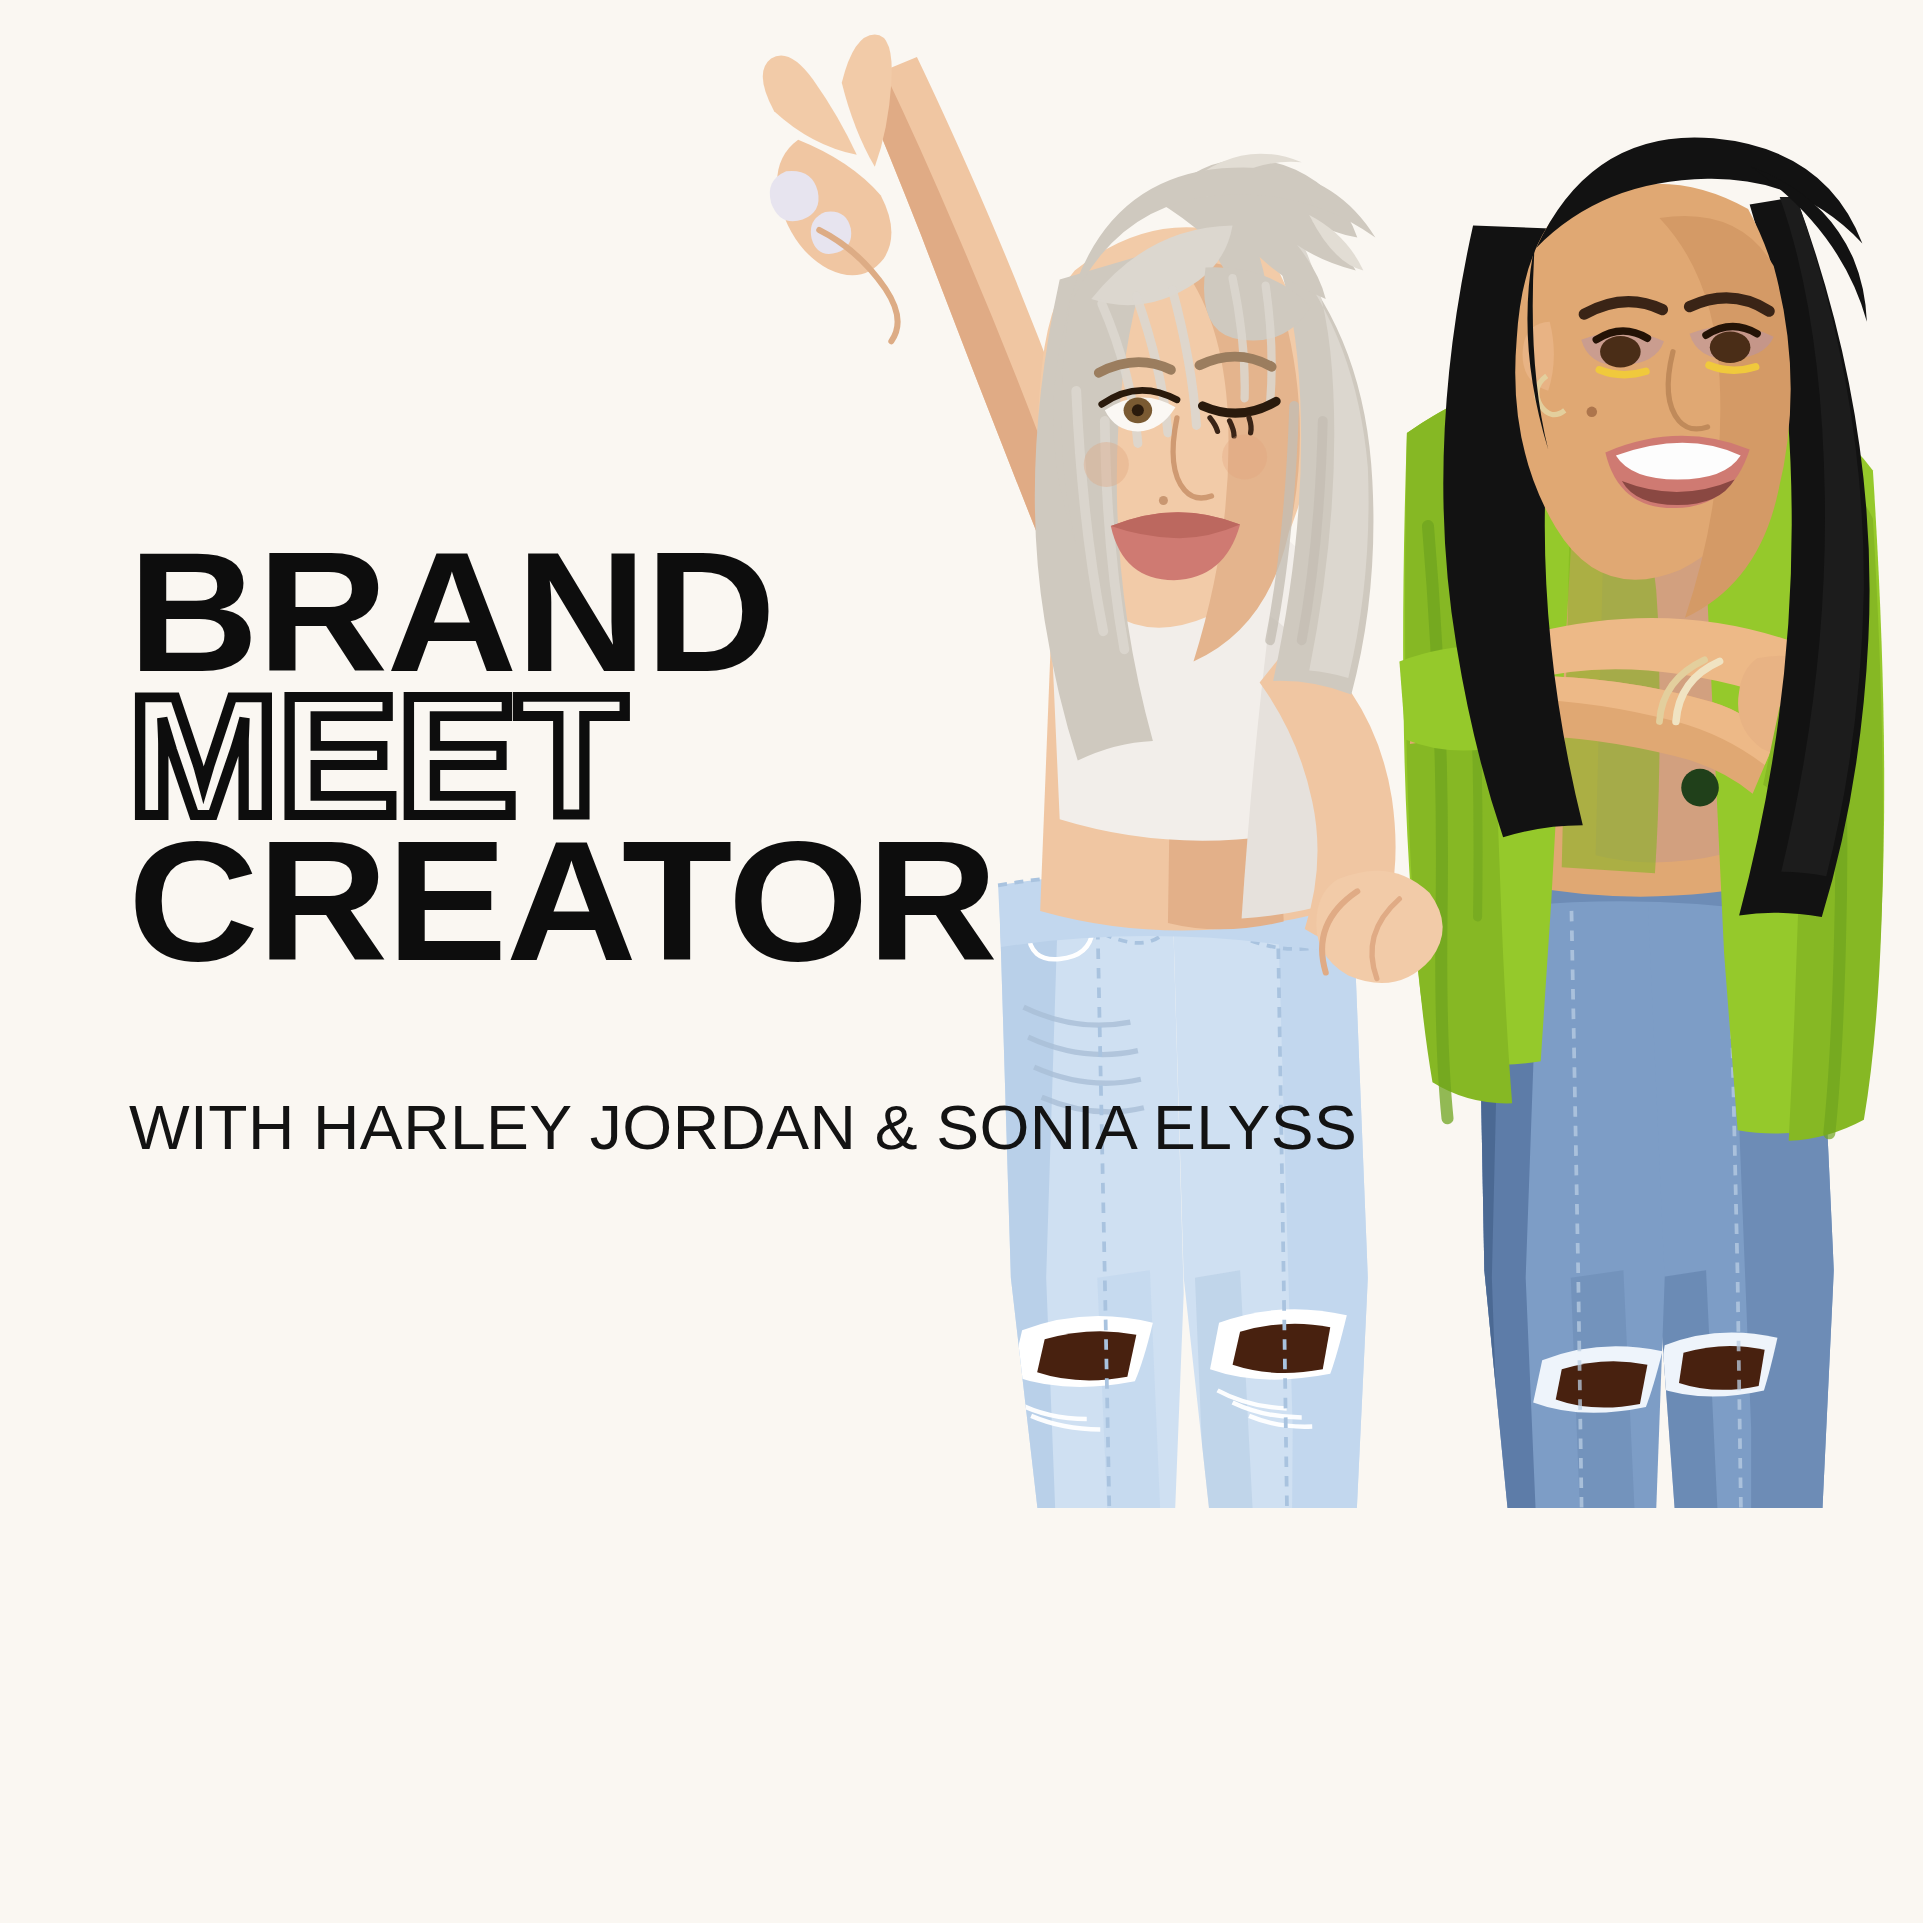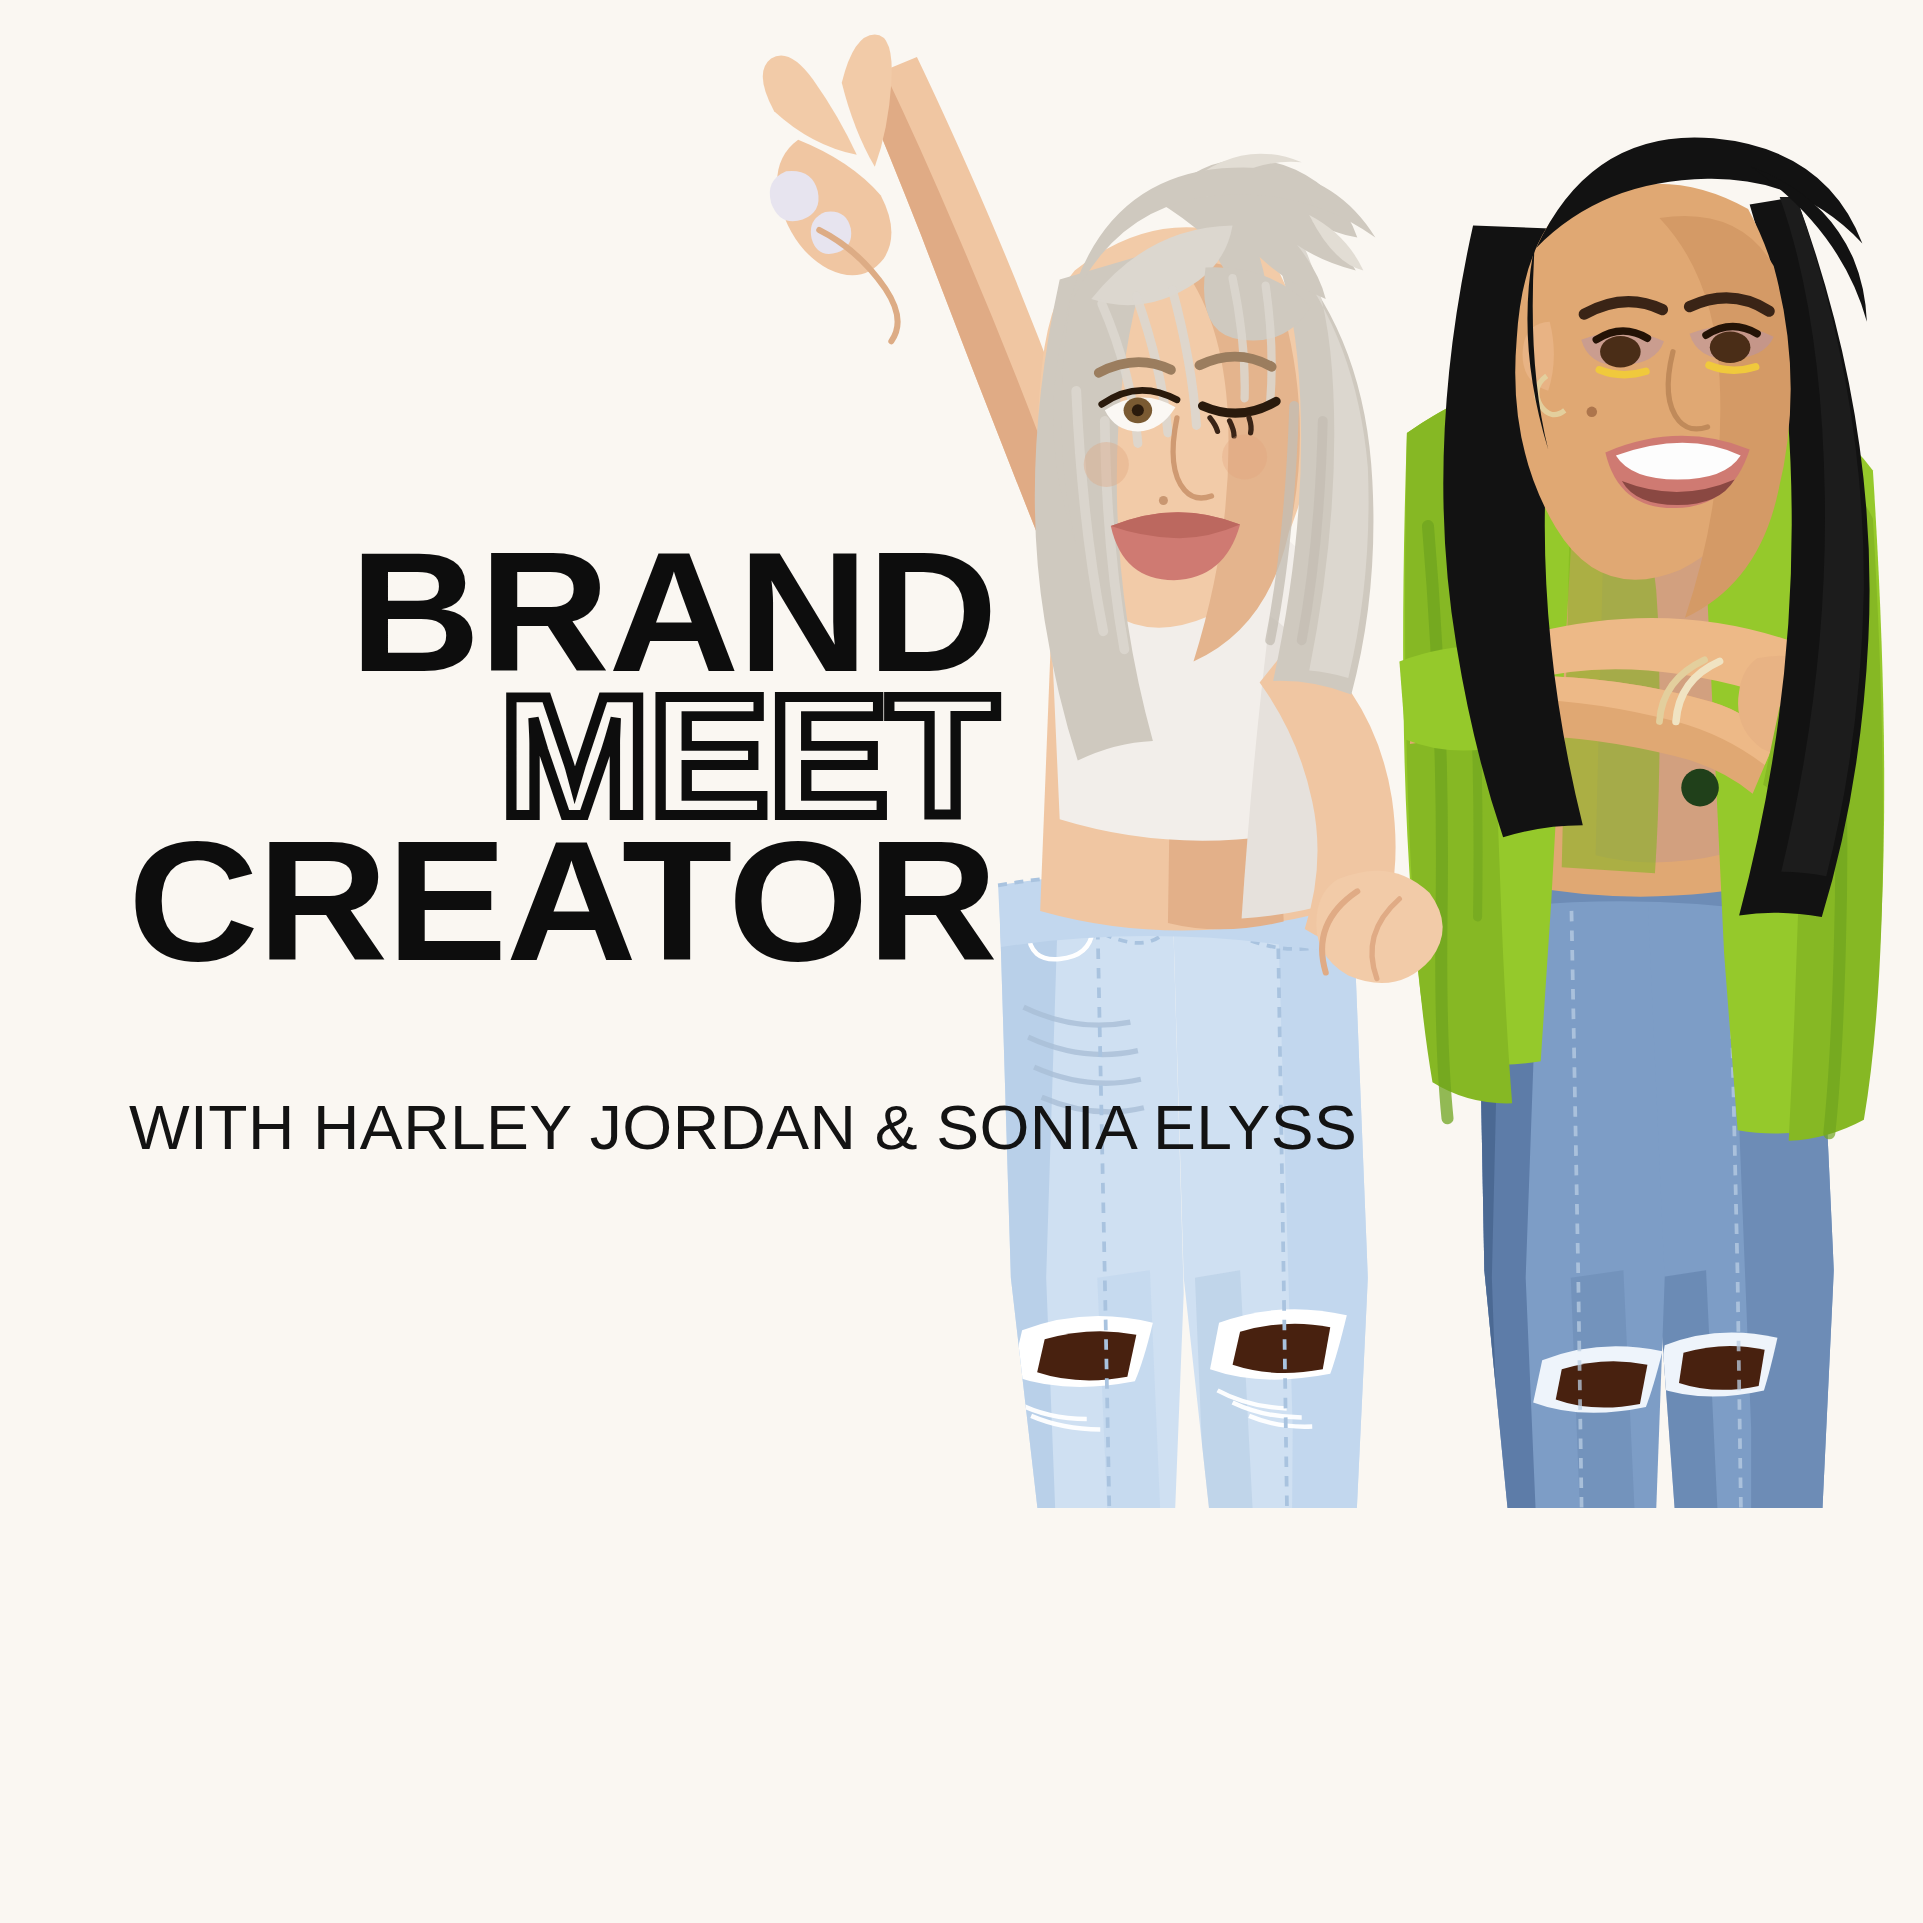--- a/index.html
+++ b/index.html
@@ -3,21 +3,21 @@
 <meta charset="utf-8">
 <style>
   html,body{margin:0;padding:0;}
   body{
     width:1924px;height:1924px;overflow:hidden;
     font-family:"Liberation Sans",sans-serif;
     background:#faf7f2;
   }
   #cover{
     position:relative;width:1924px;height:1508px;
-    background:#faf7f2;overflow:hidden;text-align:right;
+    background:#faf7f2;overflow:hidden;
   }
 
   
   #artwork{position:absolute;inset:0;z-index:1;}
   #artwork svg{display:block;width:1924px;height:1924px;}
 
   
   #title-block{
     position:absolute;left:128px;top:540px;z-index:3;
     pointer-events:none;

